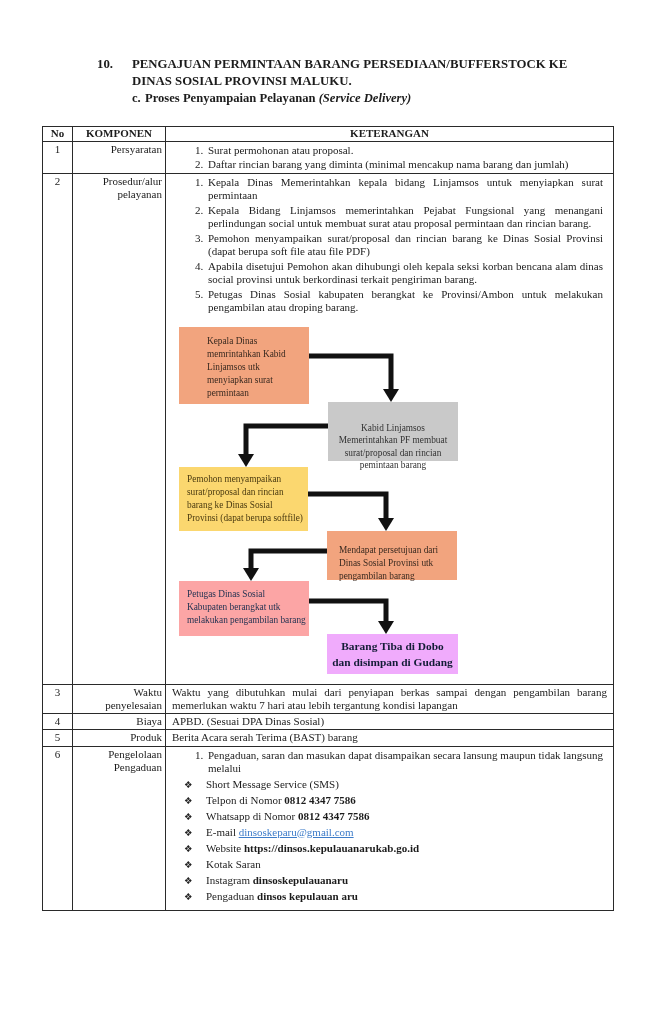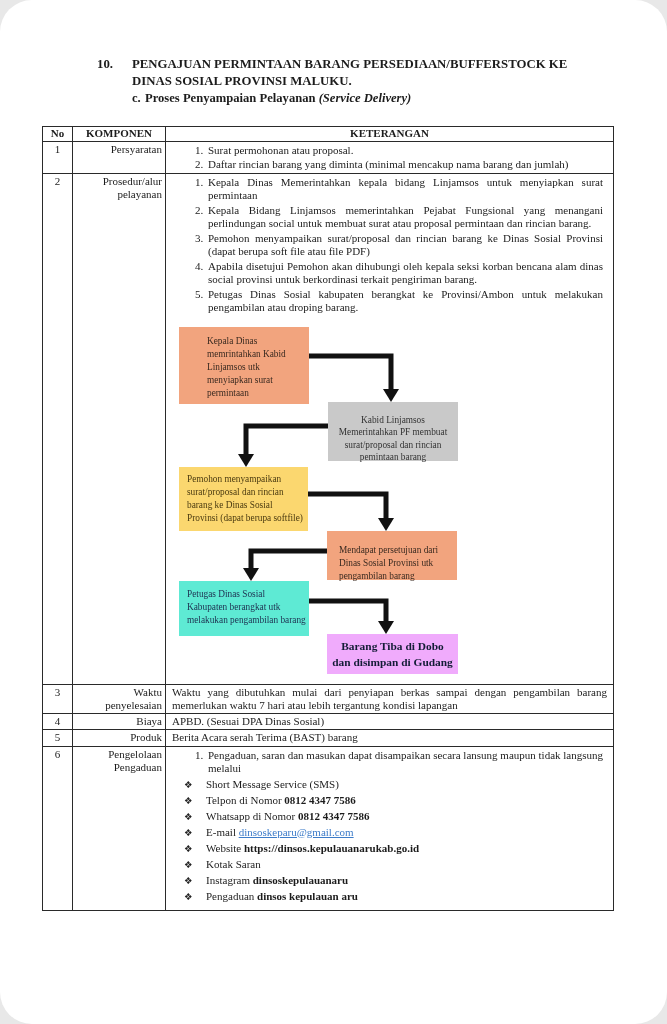--- a/index.html
+++ b/index.html
@@ -1,18 +1,18 @@
 <!DOCTYPE html>
 <html><head>
 <meta charset="utf-8">
 <style>
   html,body{margin:0;padding:0;background:#e8e8e8;}
   .page{
     position:relative;width:667px;height:1024px;background:#ffffff;
-    font-family:"Liberation Serif", serif;color:#1c1c1c;overflow:hidden;border-radius:32px;
+    font-family:"Liberation Serif", serif;color:#1c1c1c;overflow:hidden;
   }
   
   .heading{position:absolute;left:97px;top:56px;display:flex;}
   .h-num{font-weight:bold;font-size:12.8px;line-height:17px;width:35px;}
   .h-lines{width:480px;}
   .t1{font-weight:bold;font-size:12.8px;line-height:17px;}
   .t2{font-weight:bold;font-size:12.6px;line-height:17px;display:flex;}
   .t2 .sub-letter{width:13px;}
   .t2 em{}
   
@@ -35,24 +35,24 @@
   td.ket-list{padding:0 6px 0 0;}
   ol.num{margin:2px 4px 0 0;padding:0 0 0 40px;text-align:justify;}
   ol.num li{margin:0 0 1px 0;padding-left:2px;}
   .r2cell{position:relative;padding:0 6px 0 0;}
   .just{text-align:justify;}
   
   .flow{position:absolute;left:0;top:148px;width:448px;height:363px;}
   .flow svg{position:absolute;left:0;top:0;}
   .fbox{position:absolute;font-size:9.3px;line-height:13px;color:#3a2a20;}
   .fb0{left:13px;top:5px;width:130px;height:77px;background:#F2A47E;padding:8px 4px 0 28px;box-sizing:border-box;}
-  .fb1{left:162px;top:80px;width:130px;height:59px;background:#C9C9C9;padding:12px 5px 0 5px;box-sizing:border-box;text-align:center;line-height:12.5px;color:#333;}
+  .fb1{left:162px;top:80px;width:130px;height:59px;background:#C9C9C9;padding:20px 5px 0 5px;box-sizing:border-box;text-align:center;line-height:12.5px;color:#333;}
   .fb2{left:13px;top:145px;width:129px;height:64px;background:#FBD76F;padding:6px 3px 0 8px;box-sizing:border-box;color:#4a3a10;}
   .fb3{left:161px;top:209px;width:130px;height:49px;background:#F2A47E;padding:13px 6px 0 12px;box-sizing:border-box;}
-  .fb4{left:13px;top:259px;width:130px;height:55px;background:#5eead4;padding:7px 3px 0 8px;box-sizing:border-box;color:#1e3050;}
+  .fb4{left:13px;top:259px;width:130px;height:55px;background:#fca5a5;padding:7px 3px 0 8px;box-sizing:border-box;color:#1e3050;}
   .fb5{left:161px;top:312px;width:131px;height:40px;background:#f0abfc;padding:4px 4px 0 4px;box-sizing:border-box;text-align:center;font-weight:bold;font-size:11.4px;line-height:16px;color:#131c36;}
   
   .bl{display:flex;height:16px;padding-left:18px;align-items:flex-start;}
   .bullet{width:22px;font-family:"DejaVu Sans",sans-serif;font-size:9.5px;line-height:15px;color:#222;}
   .bl-text{font-size:11px;line-height:15px;white-space:nowrap;}
   .bl-text b{font-weight:bold;}
   a.mail{color:#3d7cc9;text-decoration:underline;cursor:pointer;}
   .intro-ol{margin:2px 0 2px 0;padding:0 0 0 16px;text-align:justify;}
   .intro-ol li{padding-left:4px;}
 </style>

